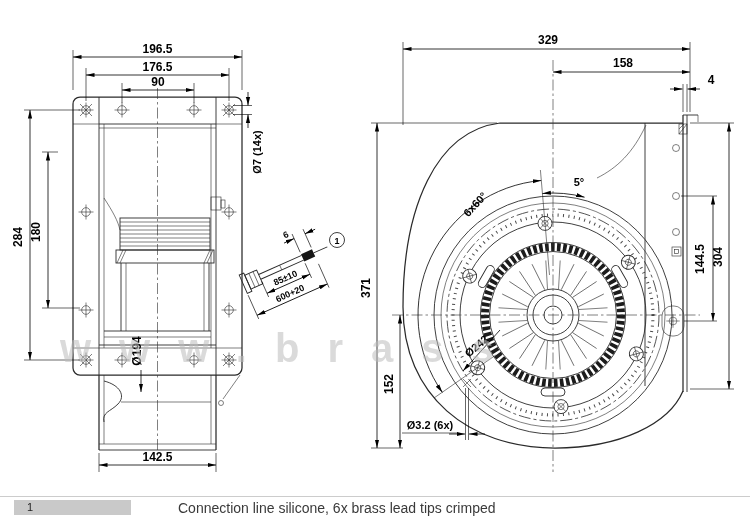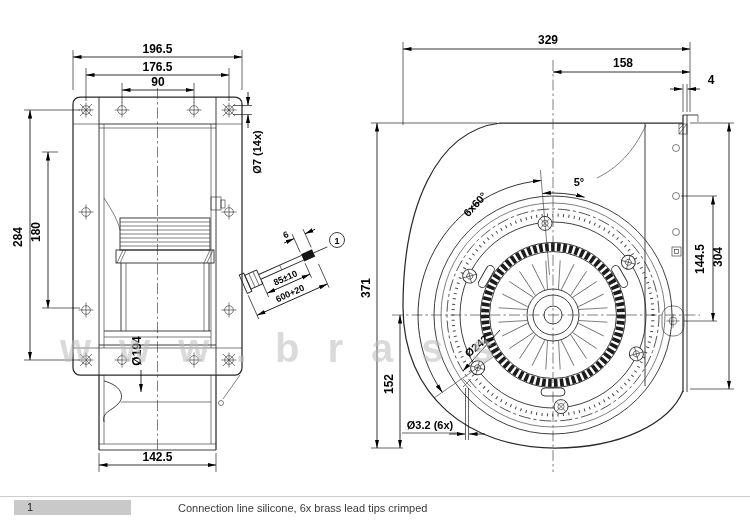--- a/index.html
+++ b/index.html
@@ -24,21 +24,21 @@
   
   .wm-cn{position:absolute;left:92px;top:218px;width:640px;height:104px;
          font-size:95px;font-weight:bold;letter-spacing:10px;color:#8f8f8f;opacity:.32;
          white-space:nowrap;pointer-events:none;}
   .wm-url{position:absolute;left:60px;top:326px;width:660px;font-size:40px;font-weight:bold;
           letter-spacing:28px;color:#bdbdbd;opacity:.55;white-space:nowrap;pointer-events:none;}
   
   .footer-rule{position:absolute;left:0;width:750px;top:496px;border-top:1px solid #cccccc;}
   .footer-index{position:absolute;left:14px;top:500px;width:117px;height:15px;background:#c9c9c9;
                 color:#222;font-size:11px;line-height:15px;padding-left:13px;box-sizing:border-box;}
-  .footer-text{position:absolute;left:178px;top:500px;font-size:11px;line-height:16px;color:#3a3a3a;text-align:right;}
+  .footer-text{position:absolute;left:178px;top:500px;font-size:14px;line-height:16px;color:#3a3a3a;text-align:right;}
 </style>
 </head>
 <body>
 
 <div class="stage">
 
 <svg width="750" height="523" viewBox="0 0 750 523">
   <defs>
     <marker id="ar" markerWidth="9" markerHeight="6" refX="8.5" refY="3" orient="auto-start-reverse" markerUnits="userSpaceOnUse">
       <path d="M0,0.9 L8.5,3 L0,5.1 Z" fill="#000"></path>

